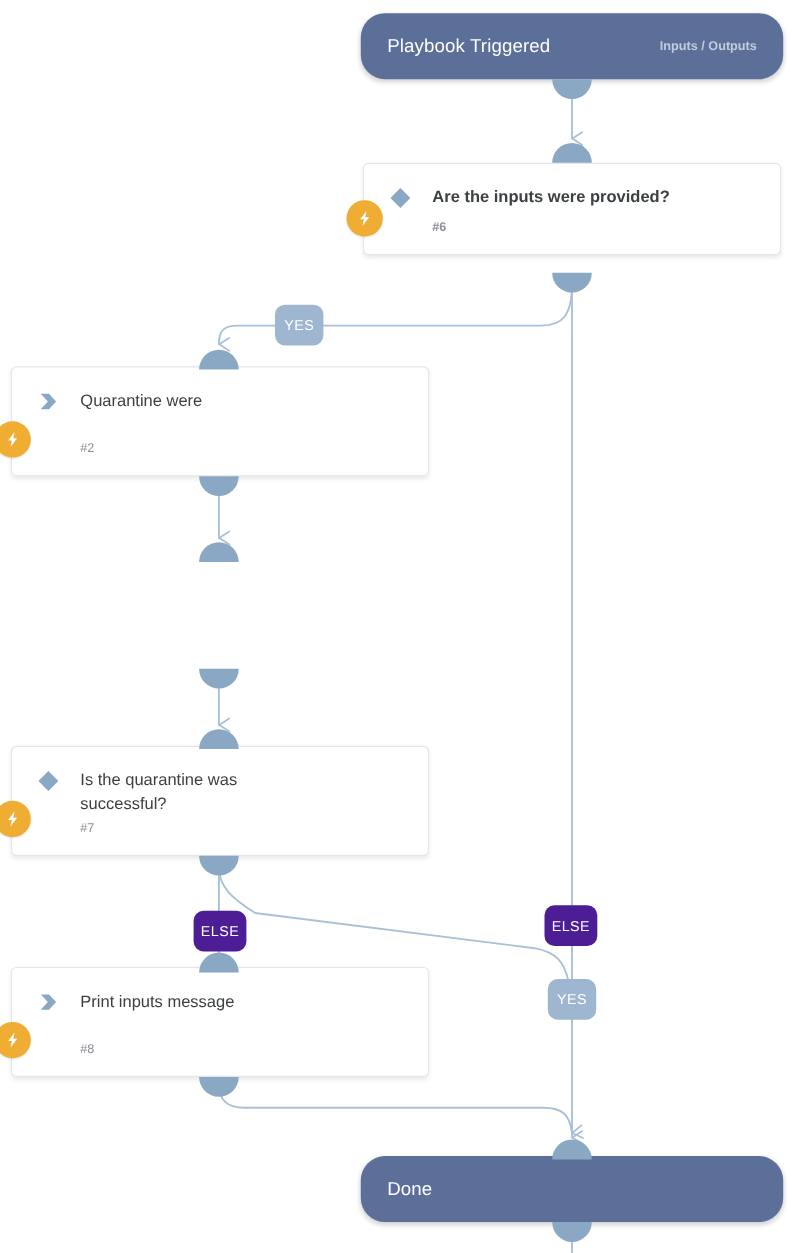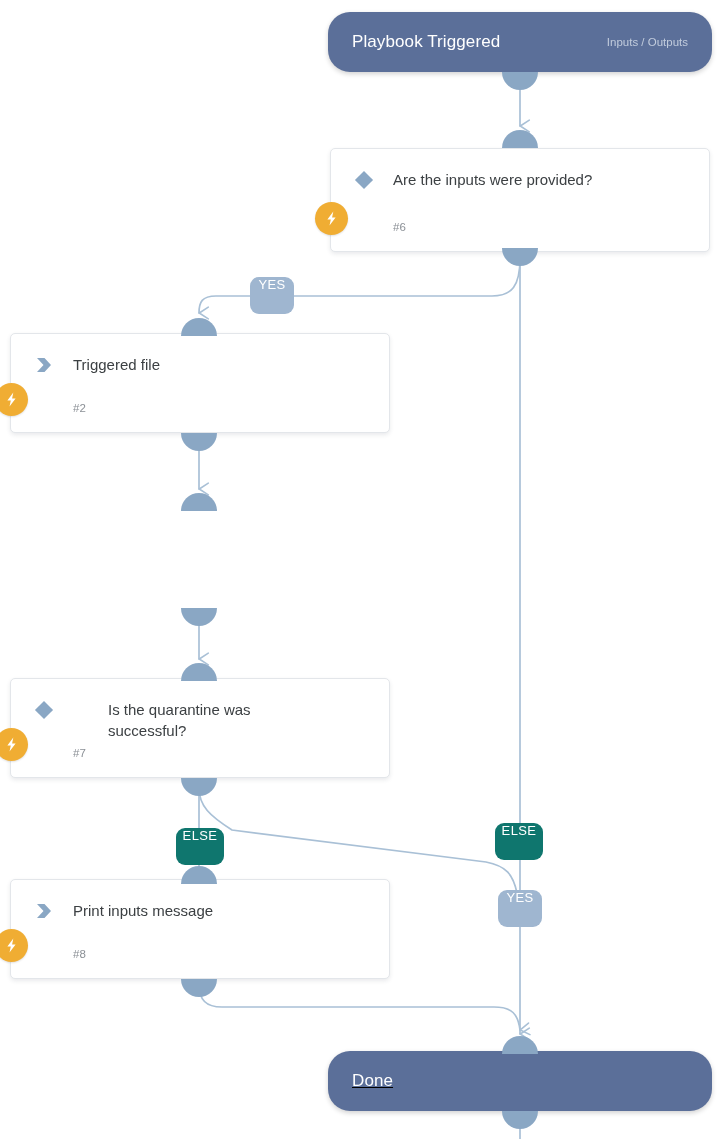--- a/index.html
+++ b/index.html
@@ -35,20 +35,21 @@
   }
   .terminal .t-title {
     color: #ffffff;
     font-size: 17px;
     letter-spacing: 0.1px;
   }
   .terminal .t-sub {
     margin-left: auto;
     color: #c2ccdd;
     font-size: 11.5px;
+    font-weight: bold;
   }
 
   
   .card {
     position: absolute;
     background: #ffffff;
     border: 1px solid #e3e6ea;
     border-radius: 5px;
     box-shadow: 0 2px 4px rgba(40,50,70,0.10);
     z-index: 3;
@@ -101,33 +102,34 @@
     background: #8aa7c4;
     z-index: 4;
   }
   .port.bottom { border-radius: 0 0 18px 18px; }
   .port.top    { border-radius: 18px 18px 0 0; }
 
   
   .badge {
     position: absolute;
     display: flex;
+    align-items: center;
     justify-content: center;
     font-size: 13px;
     letter-spacing: 0.4px;
     z-index: 6;
   }
   .badge.yes {
     background: #9fb6d0;
     color: #ffffff;
     border-radius: 9px;
     width: 44px; height: 37px;
   }
   .badge.else {
-    background: #0f766e;
+    background: #4c1d95;
     color: #ffffff;
     border-radius: 9px;
     width: 48px; height: 37px;
   }
 </style>
 </head>
 <body>
 
 <div id="canvas">
 
@@ -162,21 +164,21 @@
     </g>
   </svg>
 
   <div class="terminal" style="left:328px; top:12px; width:384px; height:60px;">
     <span class="t-title">Playbook Triggered</span>
     <span class="t-sub">Inputs / Outputs</span>
   </div>
   <div class="port bottom" style="left:502px; top:72px;"></div>
 
   <div class="port top" style="left:502px; top:130px;"></div>
-  <div class="card" style="left:330px; top:148px; width:380px; height:104px;">
+  <div class="card" style="left:330px; top:148px; width:380px; height:84px;font-weight:bold;">
     <span class="glyph">
       <svg width="26" height="26" viewBox="0 0 26 26">
         <rect x="6.6" y="6.6" width="12.8" height="12.8" transform="rotate(45 13 13)" fill="#8aa7c4"></rect>
       </svg>
     </span>
     <div class="card-title">Are the inputs were provided?</div>
     <div class="bolt">
       <svg width="17" height="17" viewBox="0 0 17 17">
         <path d="M10.3 1.6 L4.4 9.4 L7.8 9.4 L6.5 15.4 L12.6 7.4 L9.1 7.4 Z" fill="#ffffff"></path>
       </svg>
@@ -197,41 +199,41 @@
     <span>YES</span>
   </div>
 
   <div class="port top" style="left:181px; top:318px;"></div>
   <div class="card" style="left:10px; top:333px; width:380px; height:100px;">
     <span class="glyph">
       <svg width="26" height="26" viewBox="0 0 26 26">
         <path d="M6 6 L13.5 6 L20 13 L13.5 20 L6 20 L12.5 13 Z" fill="#8aa7c4"></path>
       </svg>
     </span>
-    <div class="card-title">Triggered file</div>
+    <div class="card-title">Quarantine were</div>
     <div class="bolt">
       <svg width="17" height="17" viewBox="0 0 17 17">
         <path d="M10.3 1.6 L4.4 9.4 L7.8 9.4 L6.5 15.4 L12.6 7.4 L9.1 7.4 Z" fill="#ffffff"></path>
       </svg>
     </div>
     <div class="card-num">#2</div>
   </div>
   <div class="port bottom" style="left:181px; top:433px;"></div>
 
   <div class="port top" style="left:181px; top:493px;"></div>
   <div class="port bottom" style="left:181px; top:608px;"></div>
 
   <div class="port top" style="left:181px; top:663px;"></div>
   <div class="card" style="left:10px; top:678px; width:380px; height:100px;">
     <span class="glyph">
       <svg width="26" height="26" viewBox="0 0 26 26">
         <rect x="6.6" y="6.6" width="12.8" height="12.8" transform="rotate(45 13 13)" fill="#8aa7c4"></rect>
       </svg>
     </span>
-    <div class="card-title" style="max-width:215px;margin-left:35px;">Is the quarantine was successful?</div>
+    <div class="card-title" style="max-width:215px;">Is the quarantine was successful?</div>
     <div class="bolt">
       <svg width="17" height="17" viewBox="0 0 17 17">
         <path d="M10.3 1.6 L4.4 9.4 L7.8 9.4 L6.5 15.4 L12.6 7.4 L9.1 7.4 Z" fill="#ffffff"></path>
       </svg>
     </div>
     <div class="card-num">#7</div>
   </div>
   <div class="port bottom" style="left:181px; top:778px;"></div>
 
   <div class="badge else" style="left:176px; top:828px;">
@@ -249,18 +251,18 @@
     <div class="bolt">
       <svg width="17" height="17" viewBox="0 0 17 17">
         <path d="M10.3 1.6 L4.4 9.4 L7.8 9.4 L6.5 15.4 L12.6 7.4 L9.1 7.4 Z" fill="#ffffff"></path>
       </svg>
     </div>
     <div class="card-num">#8</div>
   </div>
   <div class="port bottom" style="left:181px; top:979px;"></div>
 
   <div class="port top" style="left:502px; top:1036px;"></div>
-  <div class="terminal" style="left:328px; top:1051px; width:384px; height:60px;text-decoration:underline;">
+  <div class="terminal" style="left:328px; top:1051px; width:384px; height:60px;">
     <span class="t-title">Done</span>
   </div>
   <div class="port bottom" style="left:502px; top:1111px;"></div>
 
 </div>
 
 </body></html>

